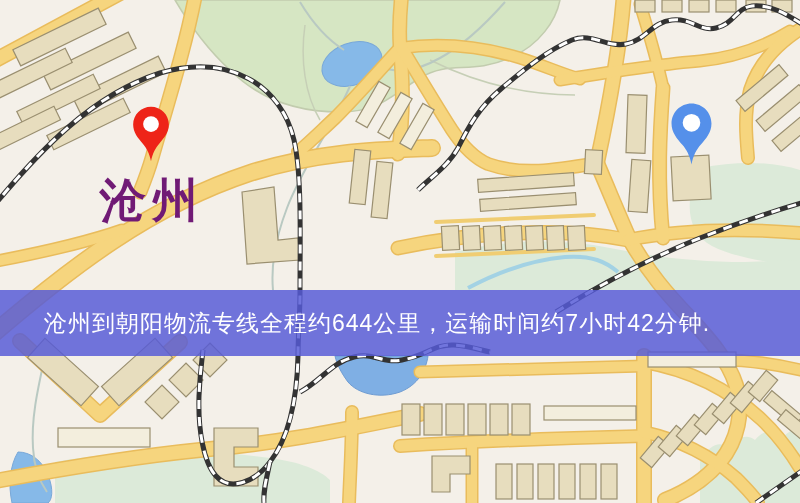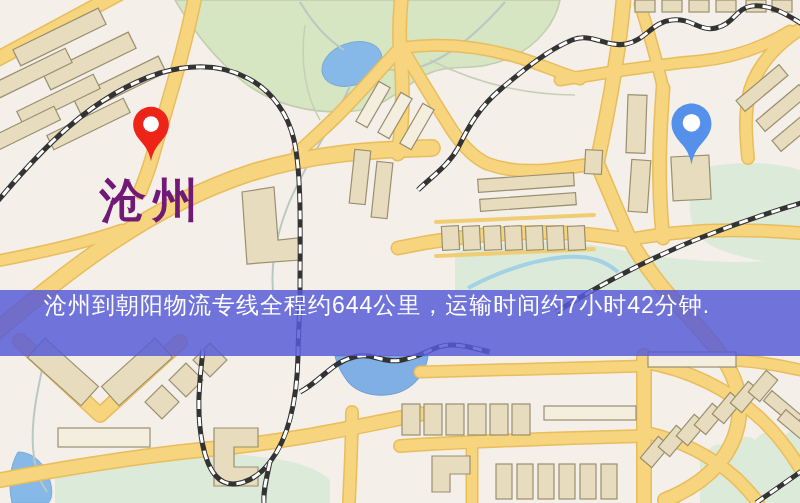--- a/index.html
+++ b/index.html
@@ -27,21 +27,21 @@
   .pin svg{display:block;}
   .city-label{
     position:absolute;font-weight:bold;font-size:46px;line-height:1;
     letter-spacing:6px;white-space:nowrap;
   }
   .label-origin{left:68px;top:177px;color:#701a75;margin-left:32px;}
   .label-dest{left:640px;top:179px;color:#2428de;}
   .banner{
     position:absolute;left:0;top:290px;width:800px;height:66px;
     background:rgba(86,90,214,0.84);
-    display:flex;align-items:flex-start;box-sizing:border-box;
+    display:flex;align-items:center;box-sizing:border-box;
     padding-left:44px;
   }
   .banner-text{color:#ffffff;font-size:23px;letter-spacing:1px;white-space:nowrap;}
 </style>
 </head>
 <body>
 
 <div class="map-root">
 
   <svg class="map-art" width="800" height="503" viewBox="0 0 800 503">

